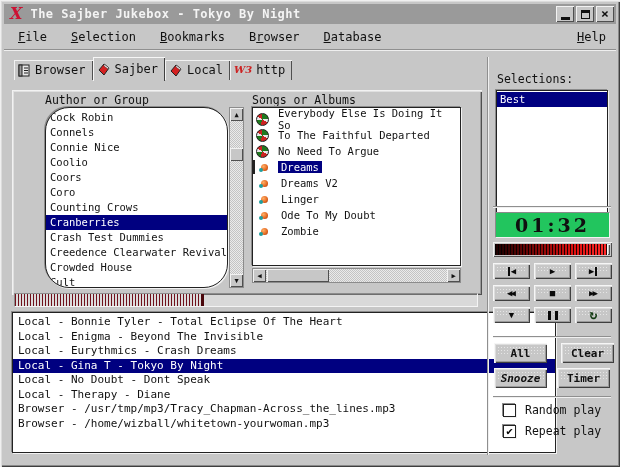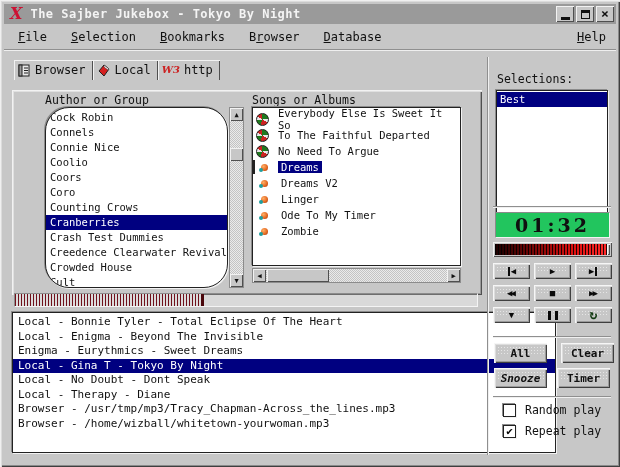--- a/index.html
+++ b/index.html
@@ -167,20 +167,29 @@
           <svg width="13" height="13" viewBox="0 0 13 13">
             <rect x="1" y="1" width="10" height="11" fill="#e8e8e8" stroke="#222"></rect>
             <rect x="1" y="1" width="3" height="11" fill="#9a9a9a" stroke="#222"></rect>
             <line x1="6" y1="4" x2="10" y2="4" stroke="#222"></line>
             <line x1="6" y1="6.5" x2="10" y2="6.5" stroke="#222"></line>
             <line x1="6" y1="9" x2="10" y2="9" stroke="#222"></line>
           </svg>
         </span>
         <span>Browser</span>
       </div>
+      <div class="tab selected">
+        <span>
+          <svg width="14" height="13" viewBox="0 0 14 13">
+            <polygon points="2,7 7,1 12,5 7,12" fill="#d42020" stroke="#222"></polygon>
+            <polygon points="7,1 12,5 11,6 7,3" fill="#fff" stroke="#222" stroke-width="0.5"></polygon>
+          </svg>
+        </span>
+        <span>Sajber</span>
+      </div>
       <div class="tab">
         <span>
           <svg width="14" height="13" viewBox="0 0 14 13">
             <polygon points="2,7 7,1 12,5 7,12" fill="#d42020" stroke="#222"></polygon>
             <polygon points="7,1 12,5 11,6 7,3" fill="#fff" stroke="#222" stroke-width="0.5"></polygon>
           </svg>
         </span>
         <span>Local</span>
       </div>
       <div class="tab">
@@ -211,21 +220,21 @@
           <span>▲</span>
         </div>
       <div class="sb-thumb" style="left:0;top:40px;width:13px;height:13px;"></div>
       <div class="sb-btn" style="left:0;bottom:0;width:13px;height:13px;">
           <span>▼</span>
         </div>
     </div>
     <div id="song-list" class="inset-white">
         <div class="songrow">
           <span class="album-icon"></span>
-          <span class="slabel">Everybody Else Is Sweet It So</span>
+          <span class="slabel">Everybody Else Is Doing It So</span>
         </div>
         <div class="songrow">
           <span class="album-icon"></span>
           <span class="slabel">To The Faithful Departed</span>
         </div>
         <div class="songrow">
           <span class="album-icon"></span>
           <span class="slabel">No Need To Argue</span>
         </div>
         <div class="songrow">
@@ -236,21 +245,21 @@
         <div class="songrow">
           <span class="song-dot-icon"></span>
           <span class="slabel">Dreams V2</span>
         </div>
         <div class="songrow">
           <span class="song-dot-icon"></span>
           <span class="slabel">Linger</span>
         </div>
         <div class="songrow">
           <span class="song-dot-icon"></span>
-          <span class="slabel">Ode To My Timer</span>
+          <span class="slabel">Ode To My Doubt</span>
         </div>
         <div class="songrow">
           <span class="song-dot-icon"></span>
           <span class="slabel">Zombie</span>
         </div>
       </div>
     <div id="hscroll" class="sb-trough">
       <div class="sb-btn" style="left:0;top:0;width:13px;height:13px;">
           <span>◀</span>
         </div>
@@ -261,21 +270,21 @@
     </div>
   </div>
 
   <div id="progressbar">
     <div id="progress-fill" style="width: 41%;"></div>
   </div>
 
   <div id="playlist" class="inset-white">
       <div class="listrow">Local - Bonnie Tyler - Total Eclipse Of The Heart</div>
       <div class="listrow">Local - Enigma - Beyond The Invisible</div>
-      <div class="listrow">Enigma - Eurythmics - Sweet Dreams</div>
+      <div class="listrow">Local - Eurythmics - Crash Dreams</div>
       <div class="listrow sel-full">Local - Gina T - Tokyo By Night</div>
       <div class="listrow">Local - No Doubt - Dont Speak</div>
       <div class="listrow">Local - Therapy - Diane</div>
       <div class="listrow">Browser - /usr/tmp/mp3/Tracy_Chapman-Across_the_lines.mp3</div>
       <div class="listrow">Browser - /home/wizball/whitetown-yourwoman.mp3</div>
     </div>
 
   <div id="rc-groove" class="groove-v"></div>
   <span id="selections-label">Selections:</span>
   <div id="selections-list" class="inset-white">

